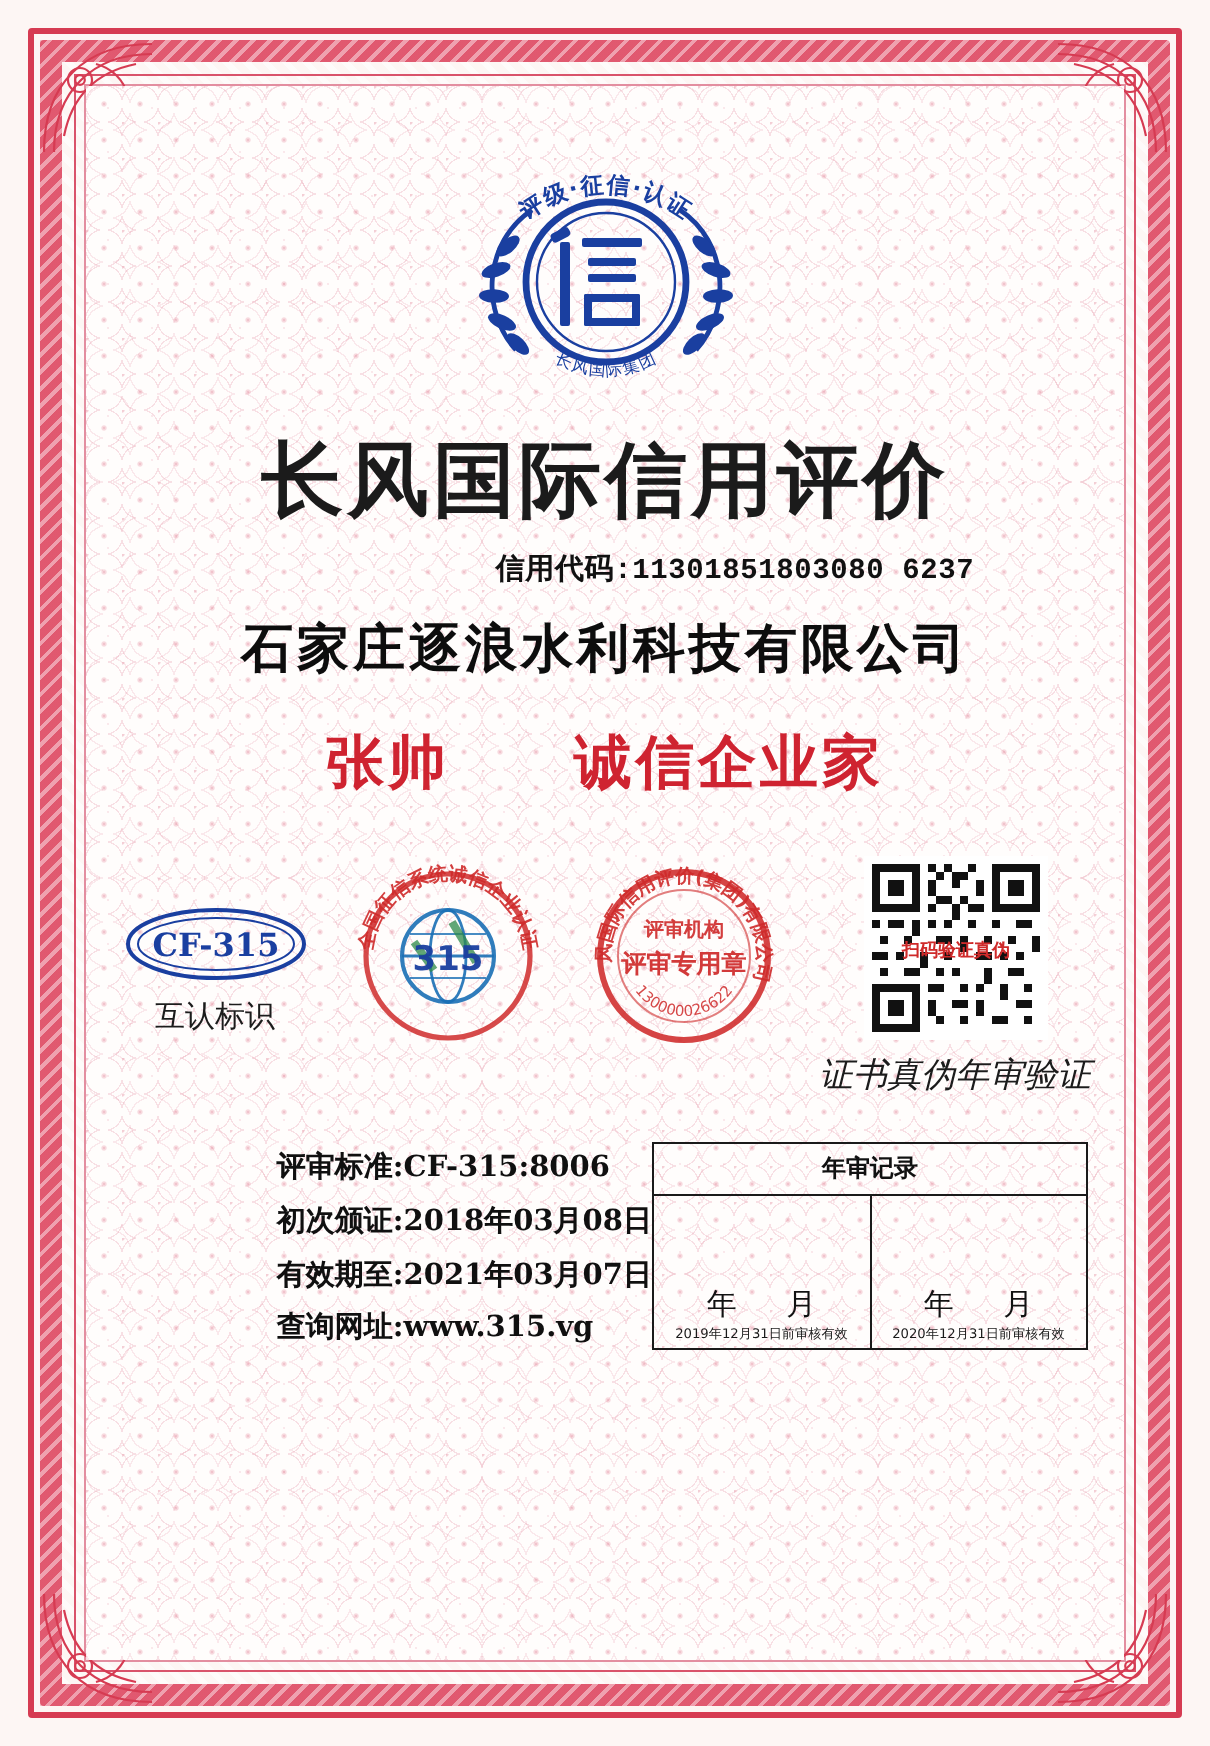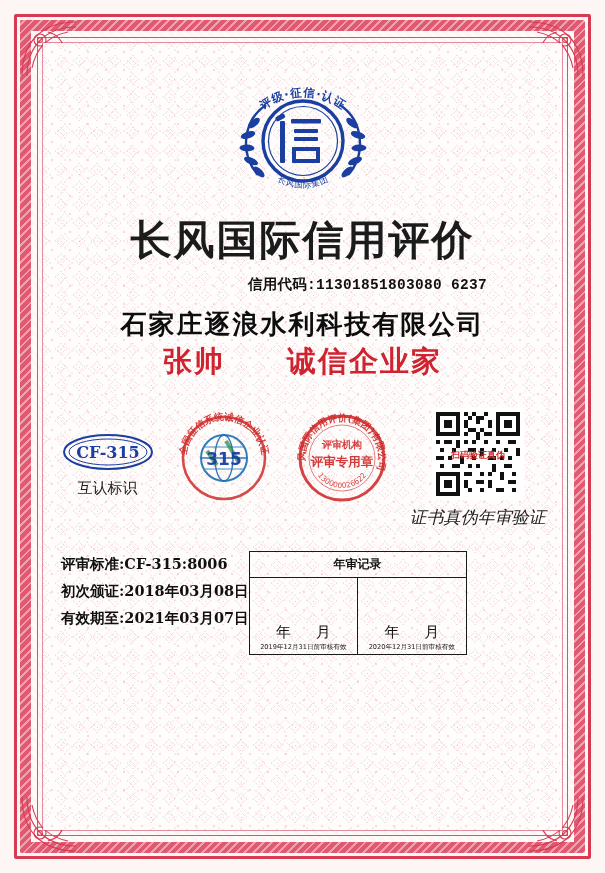--- a/index.html
+++ b/index.html
@@ -130,20 +130,21 @@
   .company {
     margin-top: 13px;
     font-family: "DejaVu Sans", sans-serif;
     font-weight: bold;
     font-size: 26px;
     letter-spacing: 2px;
     color: #0d0d0d;
     text-align: center;
   }
   .awardee-row {
+    margin-top: 20px;
     width: 100%;
     display: flex;
     justify-content: center;
     gap: 62px;
     font-family: Liberation Sans, sans-serif;
     font-weight: bold;
     font-size: 29px;
     letter-spacing: 2px;
     color: #cf2330;
   }
@@ -187,21 +188,21 @@
     color: #1c1c1c;
     white-space: nowrap;
     font-style: italic;
   }
 
   
   .bottom {
     margin-top: 22px;
     width: 100%;
     display: flex;
-    justify-content: flex-start;
+    justify-content: flex-end;
     padding: 0 18px;
     box-sizing: border-box;
   }
   .info-list {
     font-family: "DejaVu Serif", serif;
     font-size: 14.5px;
     line-height: 1.85;
     color: #101010;
     white-space: nowrap;
   }
@@ -493,20 +494,21 @@
         </div>
         <div class="qr-caption">证书真伪年审验证</div>
       </div>
     </div>
 
     <div class="bottom">
       <div class="info-list">
         <div>评审标准:CF-315:8006</div>
         <div>初次颁证:2018年03月08日</div>
         <div>有效期至:2021年03月07日</div>
+        <div>查询网址:www.315.vg</div>
       </div>
 
       <table class="review-table">
         <tbody>
             <tr>
           <th colspan="2">年审记录</th>
         </tr>
         <tr>
           <td>
             <div class="cell-ym">年 月</div>

